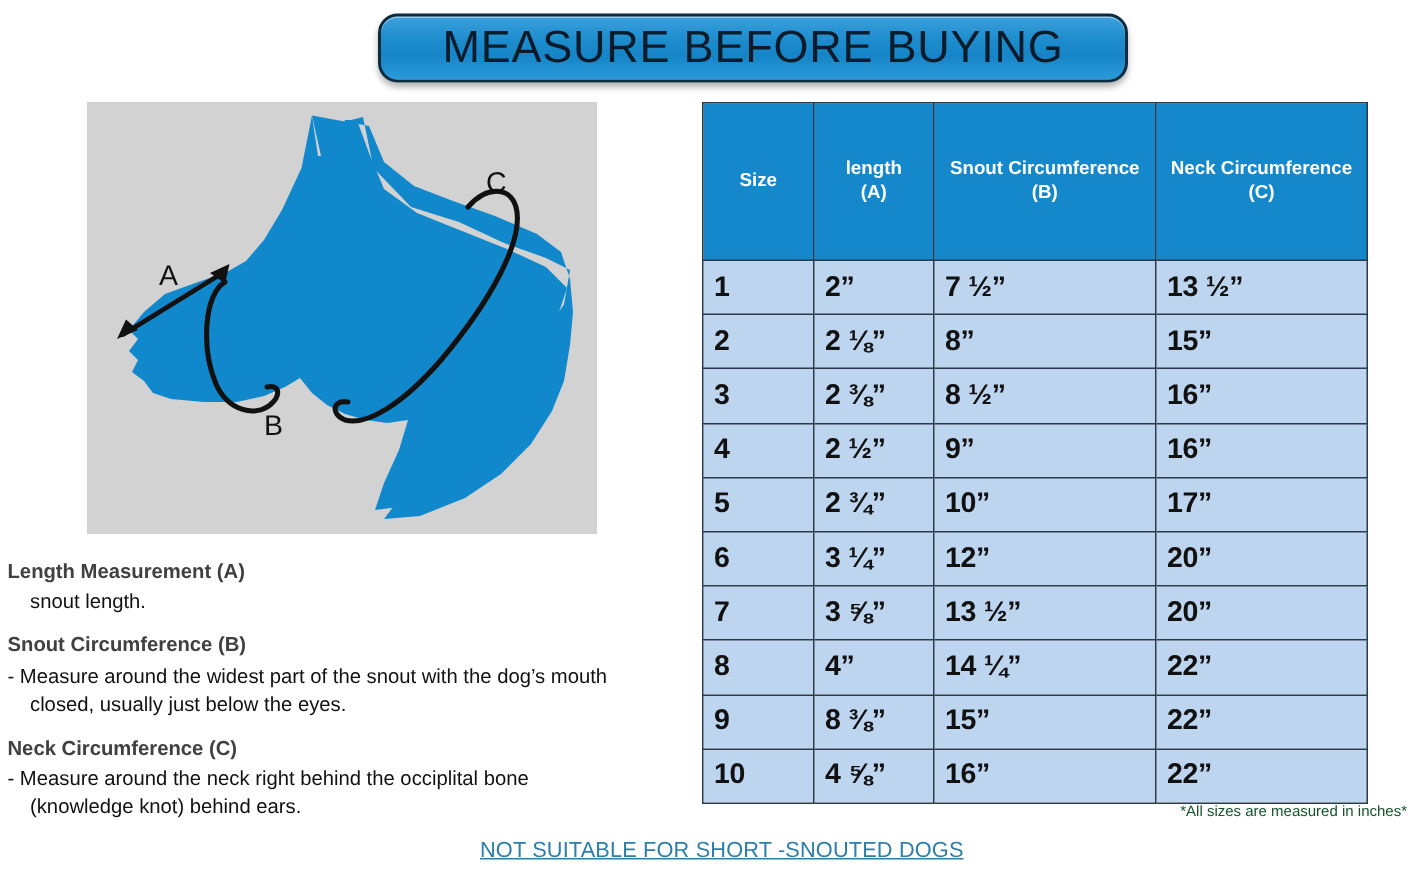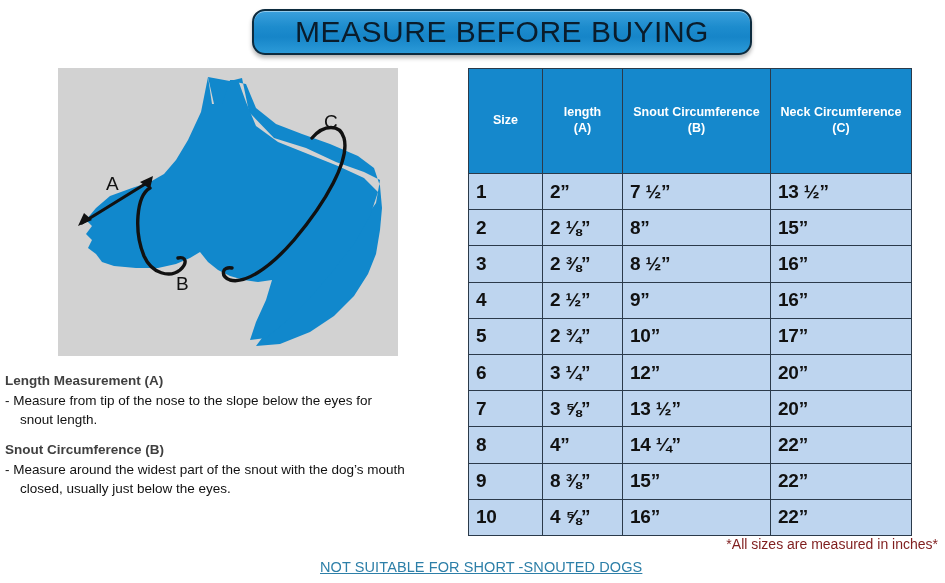--- a/index.html
+++ b/index.html
@@ -88,21 +88,21 @@
     letter-spacing:-.2px;
   }
   .col-size{width:74px;}
   .col-len{width:80px;}
   .col-snout{width:148px;}
   .col-neck{width:141px;}
 
   
   .note-right{
     position:absolute;right:7px;top:536px;
-    font-size:14px;color:#7f1d1d;white-space:nowrap;
+    font-size:10px;color:#14532d;white-space:nowrap;
   }
   .note-link{
     position:absolute;left:320px;top:559px;
     font-size:14.5px;
     color:#2d7fa8;
     text-decoration:underline;
     white-space:nowrap;
     letter-spacing:.1px;
   }
 </style>
@@ -145,29 +145,35 @@
       <path fill="none" stroke="#111111" stroke-width="3.4" stroke-linecap="round" d="M254 70 C266 56 282 56 286 70 C292 92 268 134 236 172 C210 202 186 216 172 212
            C162 208 164 198 174 200"></path>
       <text x="266" y="60" fill="#111111" font-family="Liberation Sans, sans-serif" font-size="19">C</text>
     </svg>
   </div>
 
   <div class="instructions">
     <div class="instr-block">
       <p class="instr-title">Length Measurement (A)</p>
       <p class="instr-body">
-        <span>- Measure from tip of the nose to the slope below the eyes for</span>
         <span class="cont">snout length.</span>
       </p>
     </div>
     <div class="instr-block">
       <p class="instr-title">Snout Circumference (B)</p>
       <p class="instr-body">
         <span>- Measure around the widest part of the snout with the dog’s mouth</span>
         <span class="cont">closed, usually just below the eyes.</span>
+      </p>
+    </div>
+    <div class="instr-block">
+      <p class="instr-title">Neck Circumference (C)</p>
+      <p class="instr-body">
+        <span>- Measure around the neck right behind the occiplital bone</span>
+        <span class="cont">(knowledge knot) behind ears.</span>
       </p>
     </div>
   </div>
 
   <table class="size-table">
     <colgroup>
       <col class="col-size">
         <col class="col-len">
         <col class="col-snout">
         <col class="col-neck">

